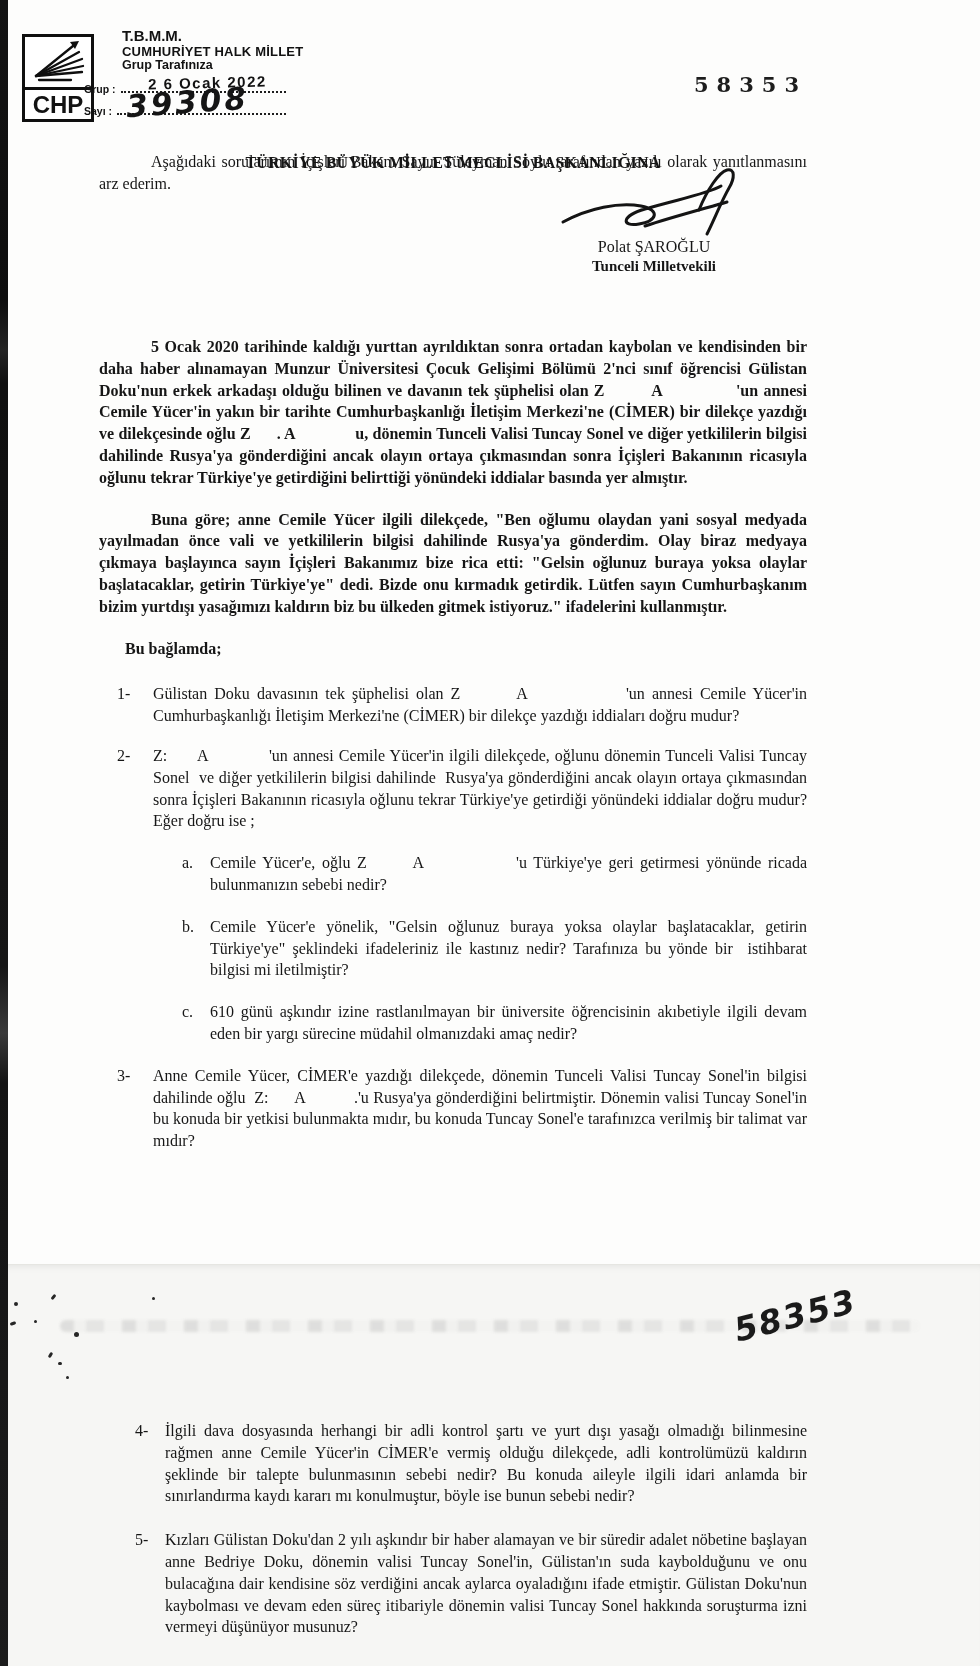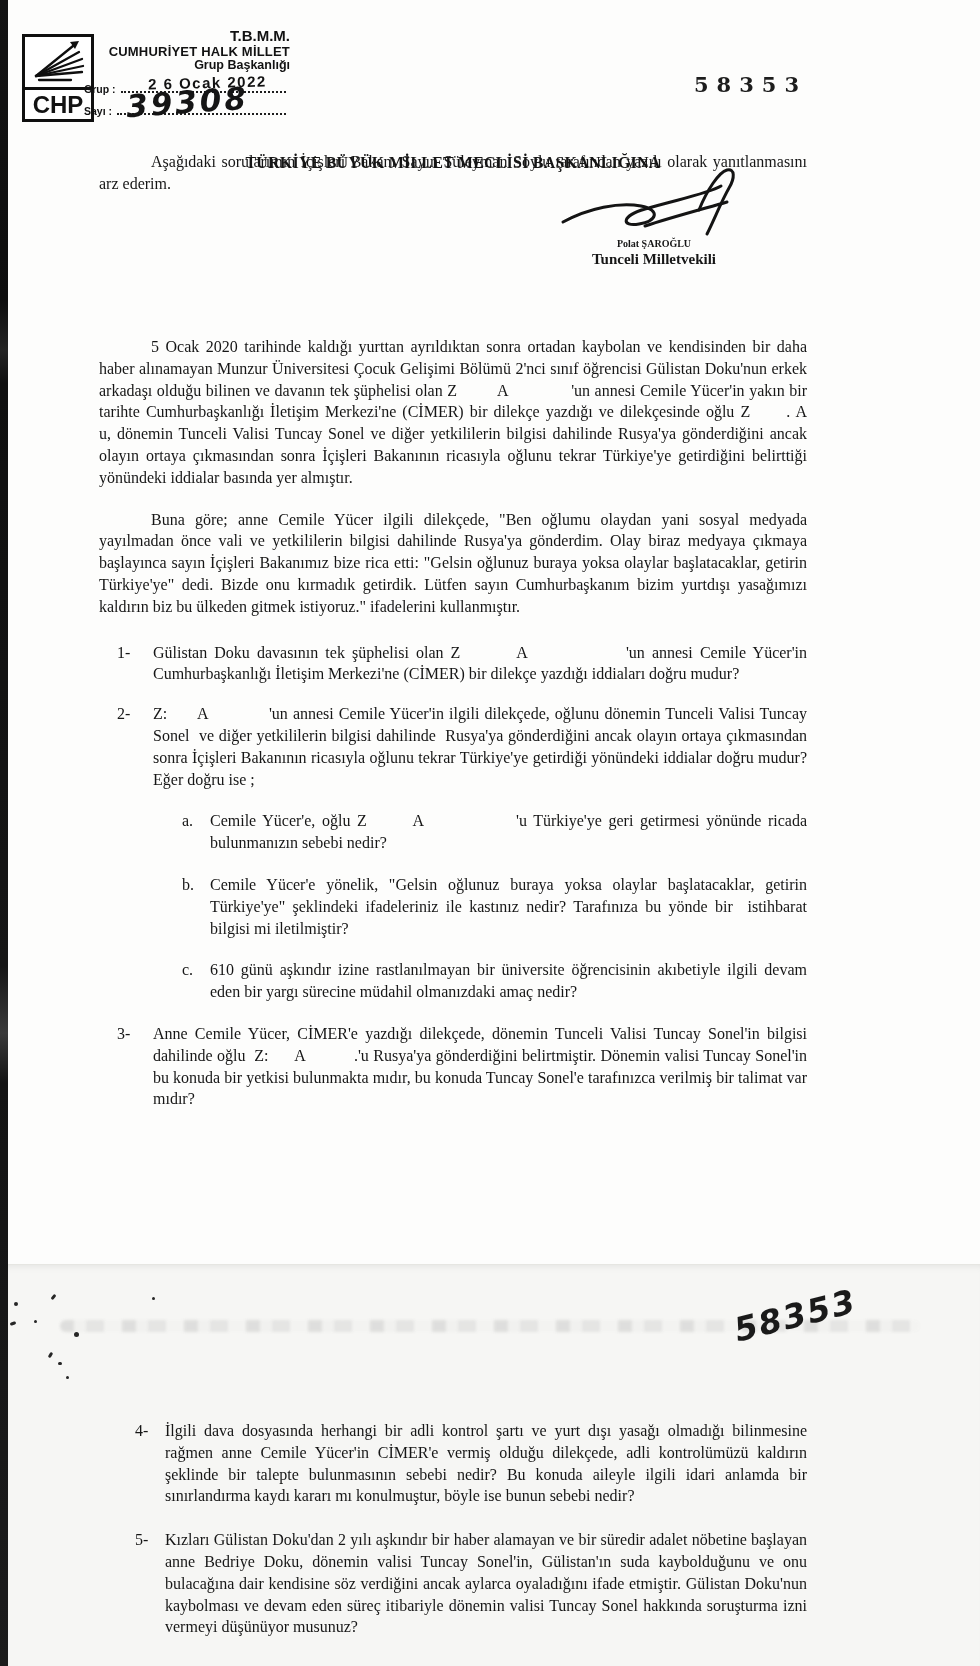--- a/index.html
+++ b/index.html
@@ -15,21 +15,21 @@
   .page2{position:absolute;left:8px;top:1264px;width:972px;height:402px;background:#f6f6f4;
          border-top:1px solid #e6e6e2;box-shadow:inset 0 7px 9px -7px rgba(0,0,0,.10);}
 
   
   .stamp{position:absolute;left:20px;top:28px;width:270px;height:110px;
          font-family:"Liberation Sans",sans-serif;color:#121212;}
   .logo{position:absolute;left:2px;top:6px;width:66px;height:82px;border:3px solid #0f0f0f;background:#fff;}
   .logo-rays{height:50px;border-bottom:3px solid #0f0f0f;display:flex;align-items:center;justify-content:center;}
   .logo-abbr{height:29px;line-height:29px;text-align:center;font-weight:bold;font-size:24px;
              font-family:"Liberation Sans",sans-serif;letter-spacing:0;}
-  .org{position:absolute;left:74px;top:0;width:196px;text-align:right;line-height:1.1;}
+  .org{position:absolute;left:74px;top:0;width:196px;text-align:left;line-height:1.1;padding-left:28px;}
   .org-l1{font-weight:bold;font-size:15px;}
   .org-l2{font-weight:bold;font-size:13px;letter-spacing:.2px;white-space:nowrap;}
   .org-l3{font-weight:bold;font-size:12.5px;}
   .stamp-row{position:absolute;left:64px;width:202px;display:flex;align-items:flex-end;
              font-size:10.5px;font-weight:bold;}
   .row-tarih{top:53px;} .row-sayi{top:75px;}
   .dotline{flex:1;border-bottom:2px dotted #1d1d1d;margin:0 0 2px 5px;height:10px;}
   .date-stamp{position:absolute;left:128px;top:46px;font-weight:bold;font-size:15px;
               letter-spacing:1.5px;transform:rotate(-1.5deg);white-space:nowrap;}
   .hand-sayi{position:absolute;left:106px;top:56px;font-family:"DejaVu Sans",sans-serif;
@@ -46,27 +46,27 @@
           transform:rotate(-14deg);color:#1a1a1a;}
 
   .doc-title{position:absolute;left:99px;top:110px;width:708px;text-align:center;
              font-weight:bold;font-size:16px;letter-spacing:.2px;margin-top:44px;}
 
   .intro{position:absolute;left:99px;top:151px;width:708px;font-size:16px;line-height:21.8px;
          text-align:justify;text-indent:52px;white-space:pre-wrap;}
 
   
   .sig{position:absolute;left:540px;top:164px;width:228px;text-align:center;}
-  .sig-name{font-weight:bold;font-size:10px;margin-top:-4px;}
+  .sig-name{font-weight:normal;font-size:16px;margin-top:-4px;}
   .sig-title{font-weight:bold;font-size:15px;margin-top:2px;}
 
   
   .body{position:absolute;left:99px;width:708px;font-size:16px;line-height:21.8px;}
   .b1{top:336px;} .b2{top:1420px;}
-  .para{margin:0;text-align:justify;text-indent:52px;white-space:pre-wrap;}
+  .para{margin:0;text-align:justify;text-indent:52px;white-space:pre-wrap;font-weight:bold;}
   .para + .para{margin-top:20px;}
   .lead-in{margin-top:24px;text-indent:26px;text-align:left;}
   .q{display:flex;padding-left:18px;margin-top:20px;}
   .q-first{margin-top:24px;}
   .qm{width:36px;flex:none;}
   .qt{flex:1;text-align:justify;white-space:pre-wrap;}
   .subq{display:flex;margin-left:83px;margin-top:20px;}
   .subq .qm{width:28px;}
   .b2 .q{padding-left:36px;margin-top:0;}
   .b2 .q + .q{margin-top:22px;}
@@ -100,21 +100,21 @@
             <line x1="10" y1="40" x2="42" y2="40"></line>
           </g>
           <path d="M41,2 l9,-1 -4,8 z" fill="#0f0f0f"></path>
         </svg>
       </div>
       <div class="logo-abbr">CHP</div>
     </div>
     <div class="org">
       <div class="org-l1">T.B.M.M.</div>
       <div class="org-l2">CUMHURİYET HALK MİLLET</div>
-      <div class="org-l3">Grup Başkanlığı</div>
+      <div class="org-l3">Grup Tarafınıza</div>
     </div>
     <div class="stamp-row row-tarih">
       <span>Grup :</span>
       <span class="dotline"></span>
     </div>
     <div class="stamp-row row-sayi">
       <span>Sayı :</span>
       <span class="dotline"></span>
     </div>
     <div class="date-stamp">2 6 Ocak 2022</div>
@@ -135,20 +135,21 @@
         <path d="M96,62 C120,54 150,46 178,38"></path>
       </g>
     </svg>
     <div class="sig-name">Polat ŞAROĞLU</div>
     <div class="sig-title">Tunceli Milletvekili</div>
   </div>
 
   <div class="body b1">
     <p class="para">5 Ocak 2020 tarihinde kaldığı yurttan ayrıldıktan sonra ortadan kaybolan ve kendisinden bir daha haber alınamayan Munzur Üniversitesi Çocuk Gelişimi Bölümü 2'nci sınıf öğrencisi Gülistan Doku'nun erkek arkadaşı olduğu bilinen ve davanın tek şüphelisi olan Z         A              'un annesi Cemile Yücer'in yakın bir tarihte Cumhurbaşkanlığı İletişim Merkezi'ne (CİMER) bir dilekçe yazdığı ve dilekçesinde oğlu Z      . A              u, dönemin Tunceli Valisi Tuncay Sonel ve diğer yetkililerin bilgisi dahilinde Rusya'ya gönderdiğini ancak olayın ortaya çıkmasından sonra İçişleri Bakanının ricasıyla oğlunu tekrar Türkiye'ye getirdiğini belirttiği yönündeki iddialar basında yer almıştır.</p>
     <p class="para">Buna göre; anne Cemile Yücer ilgili dilekçede, "Ben oğlumu olaydan yani sosyal medyada yayılmadan önce vali ve yetkililerin bilgisi dahilinde Rusya'ya gönderdim. Olay biraz medyaya çıkmaya başlayınca sayın İçişleri Bakanımız bize rica etti: "Gelsin oğlunuz buraya yoksa olaylar başlatacaklar, getirin Türkiye'ye" dedi. Bizde onu kırmadık getirdik. Lütfen sayın Cumhurbaşkanım bizim yurtdışı yasağımızı kaldırın biz bu ülkeden gitmek istiyoruz." ifadelerini kullanmıştır.</p>
+    <p class="para lead-in">Bu bağlamda;</p>
 
     <div class="q q-first">
       <span class="qm">1-</span>
       <span class="qt">Gülistan Doku davasının tek şüphelisi olan Z        A              'un annesi Cemile Yücer'in Cumhurbaşkanlığı İletişim Merkezi'ne (CİMER) bir dilekçe yazdığı iddiaları doğru mudur?</span>
     </div>
 
     <div class="q" style="margin-top:18px;">
       <span class="qm">2-</span>
       <span class="qt">Z:      A            'un annesi Cemile Yücer'in ilgili dilekçede, oğlunu dönemin Tunceli Valisi Tuncay Sonel  ve diğer yetkililerin bilgisi dahilinde  Rusya'ya gönderdiğini ancak olayın ortaya çıkmasından sonra İçişleri Bakanının ricasıyla oğlunu tekrar Türkiye'ye getirdiği yönündeki iddialar doğru mudur? Eğer doğru ise ;</span>
     </div>

